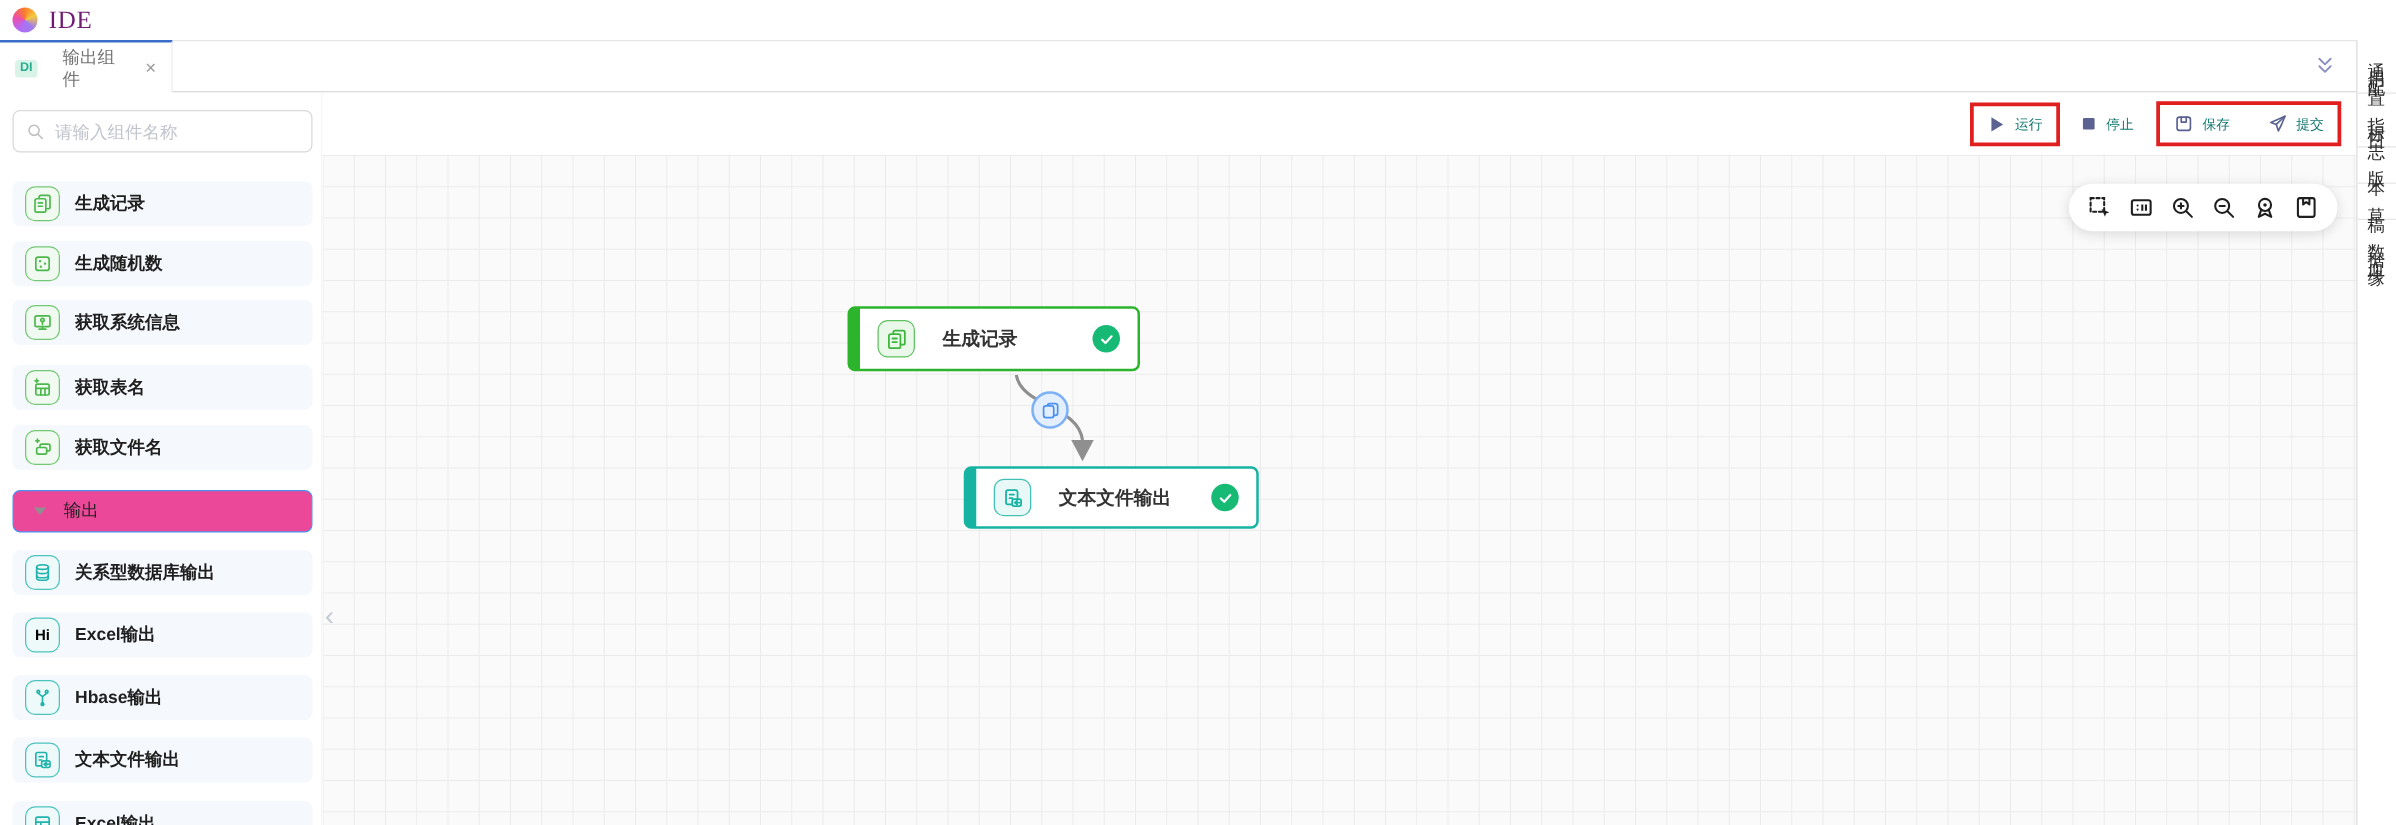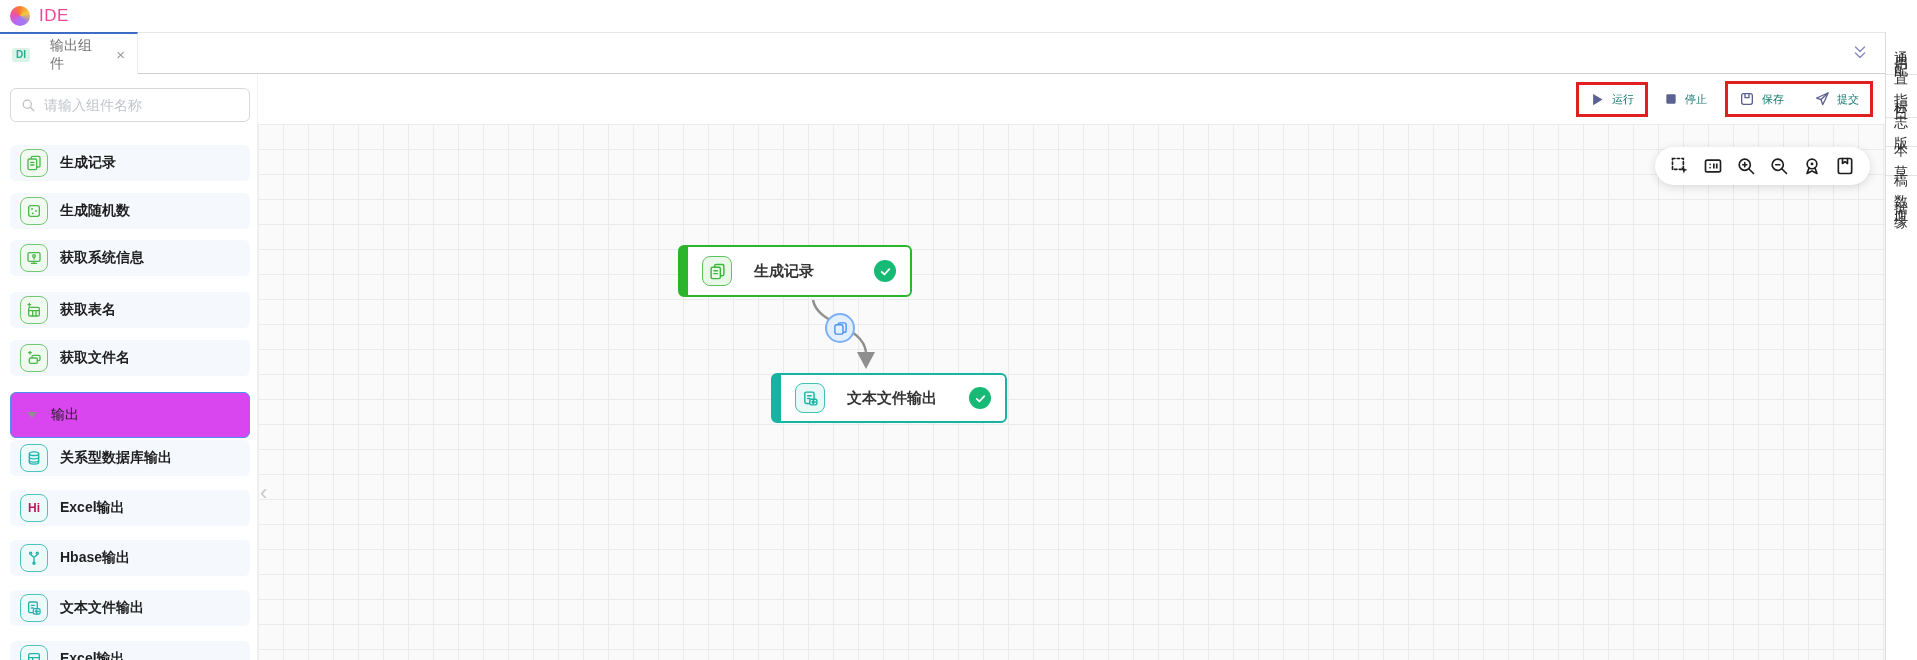--- a/index.html
+++ b/index.html
@@ -5,21 +5,21 @@
   * { margin:0; padding:0; box-sizing:border-box; }
   html,body { width:1917px; height:660px; overflow:hidden; background:#fff;
     font-family:"Liberation Sans","DejaVu Sans",sans-serif; }
   .stage { position:absolute; inset:0; }
 
   
   .header { position:absolute; left:0; top:0; right:0; height:32px; background:#fff;
     display:flex; align-items:center; gap:9px; padding-left:10px; }
   .logo { width:20px; height:20px; border-radius:50%;
     background:conic-gradient(from 210deg,#b36bf5,#ec4fae,#f97a2c,#f5c93d,#9f7bf0,#b36bf5); }
-  .app-title { font-size:17px; color:#ec4899; letter-spacing:.5px; }
+  .app-title { font-size:20px; color:#701a75; letter-spacing:.5px;font-family:Liberation Serif, serif; }
 
   
   .tabbar { position:absolute; left:0; top:32px; width:1885px; height:42px; background:#fff;
     border-top:1px solid #e6e6e6; border-bottom:1px solid #cfcfcf; }
   .tab { position:absolute; left:0; top:-1px; width:138px; height:43px;
     border-top:2px solid #3b6cc7; border-right:1px solid #ececec;
     display:flex; align-items:center; gap:20px; padding:0 12px; background:#fff; cursor:pointer; }
   .tab-badge { background:#d9f3e8; color:#27ae8e; font-size:10px; font-weight:bold;
     padding:1px 4px; border-radius:3px; line-height:12px; }
   .tab-label { font-size:14px; color:#737373; }
@@ -32,28 +32,28 @@
     border-right:1px solid #f2f2f2; overflow:hidden;padding-left:38px; }
   .search-box { position:absolute; left:10px; top:14px; width:240px; height:34px;
     border:1px solid #d9d9d9; border-radius:6px; display:flex; align-items:center;
     gap:8px; padding:0 10px; color:#c0c4cc; background:#fff; }
   .search-box input { border:none; outline:none; flex:1; font-size:14px; color:#333;
     font-family:inherit; background:transparent; }
   .search-box input::placeholder { color:#c0c4cc; }
   .comp-item, .comp-group { position:absolute; left:10px; width:240px; border-radius:6px;
     display:flex; align-items:center; gap:12px; padding:0 10px; cursor:pointer; }
   .comp-item { height:36px; background:#f5f8fc; }
-  .comp-group { height:46px; background:#d946ef; border:1px solid #4a90ee; gap:14px; padding-left:16px; }
+  .comp-group { height:34px; background:#ec4899; border:1px solid #4a90ee; gap:14px; padding-left:16px; }
   .caret { width:0; height:0; border-left:5px solid transparent; border-right:5px solid transparent;
     border-top:6px solid #8f8f8f; }
   .icon-box { width:28px; height:28px; border-radius:8px; flex:0 0 auto;
     display:flex; align-items:center; justify-content:center; }
   .green .icon-box { border:1.5px solid #74c874; background:#f0faf0; color:#4cb84c; }
   .teal  .icon-box { border:1.5px solid #4cc3bd; background:#eefafa; color:#21b3ad; }
-  .hi-text { font-size:12px; font-weight:bold; color:#be185d; }
+  .hi-text { font-size:12px; font-weight:bold; color:#000000; }
   .comp-label { font-size:14px; font-weight:bold; color:#1f1f1f; white-space:nowrap; }
   .group-label { font-size:14px; color:#1f1f1f; }
 
   
   .canvas { position:absolute; left:258px; top:74px; width:1627px; bottom:0;
     background:#fff; overflow:hidden; }
   .canvas-grid { position:absolute; left:0; right:0; top:50px; bottom:0; background-color:#fafafa;
     background-image:linear-gradient(#ebebeb 1px,transparent 1px),
                      linear-gradient(90deg,#ebebeb 1px,transparent 1px);
     background-size:25px 25px; }

